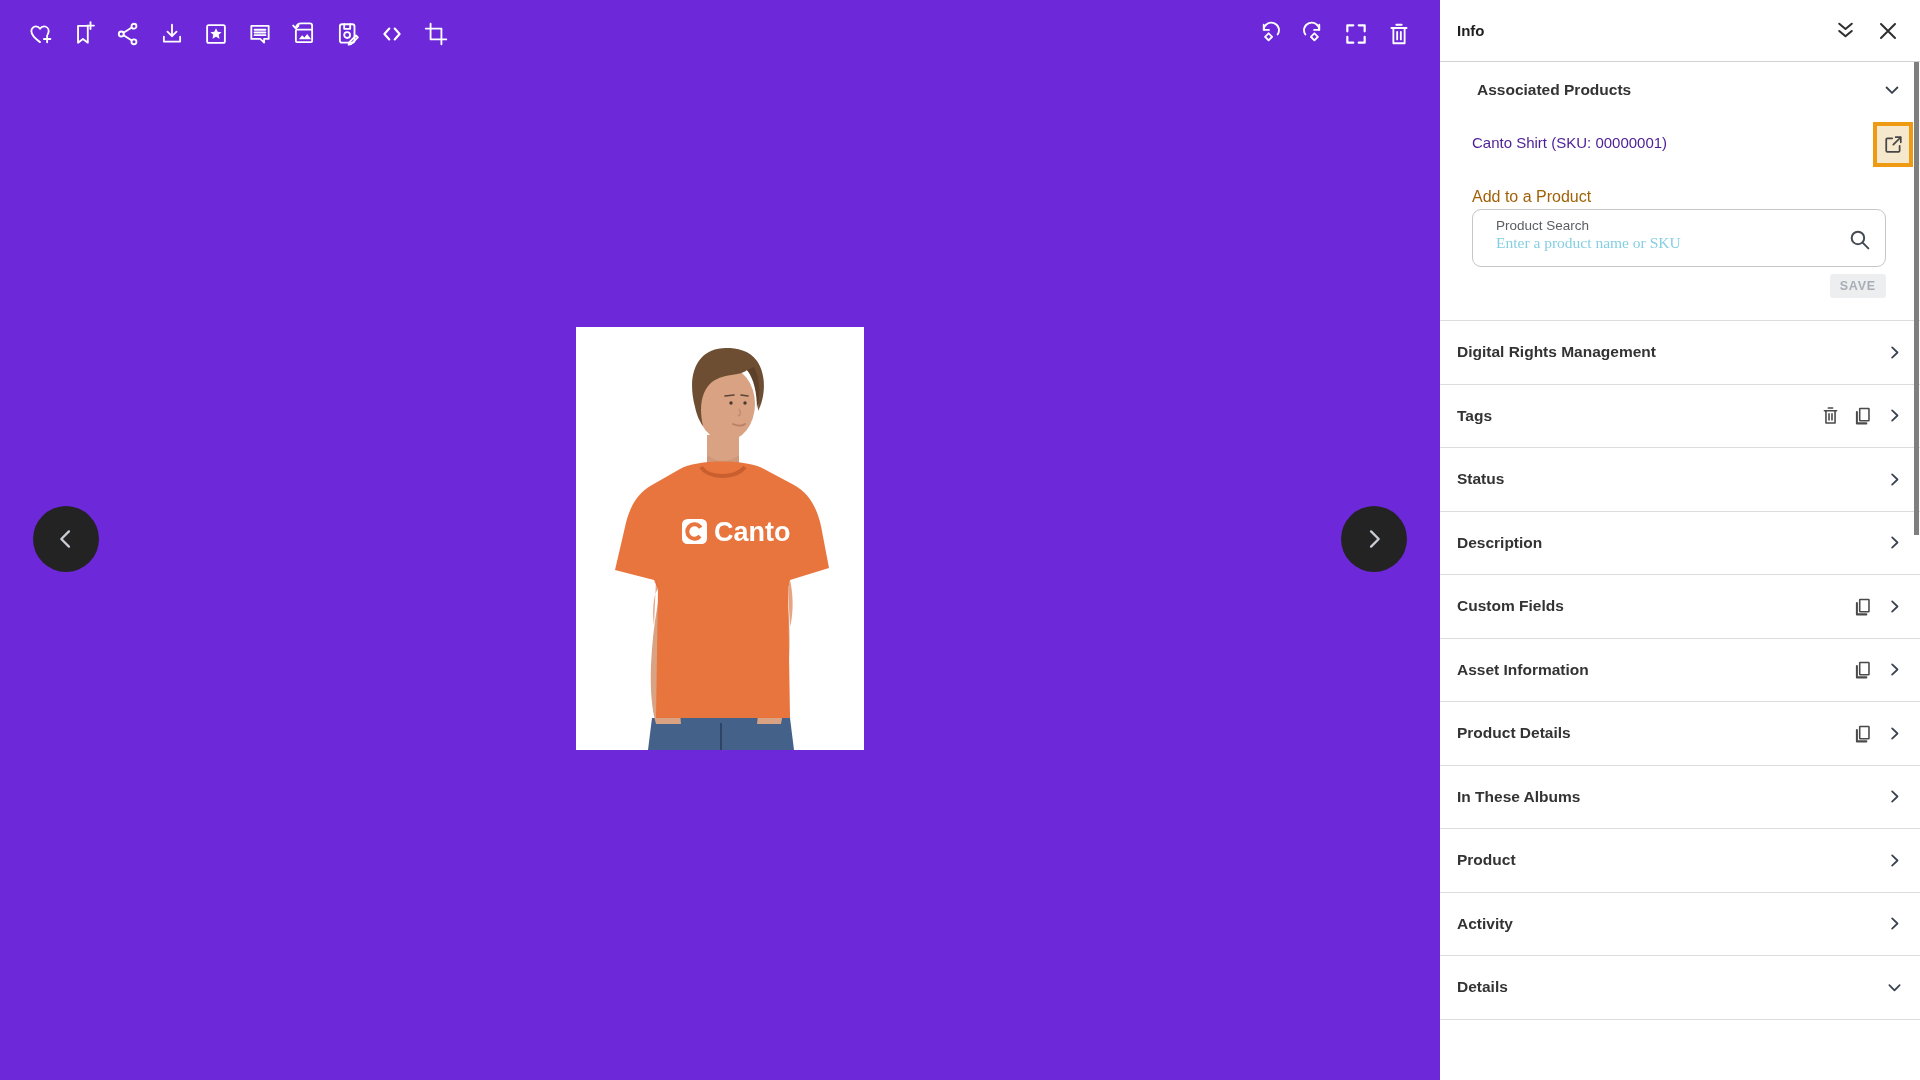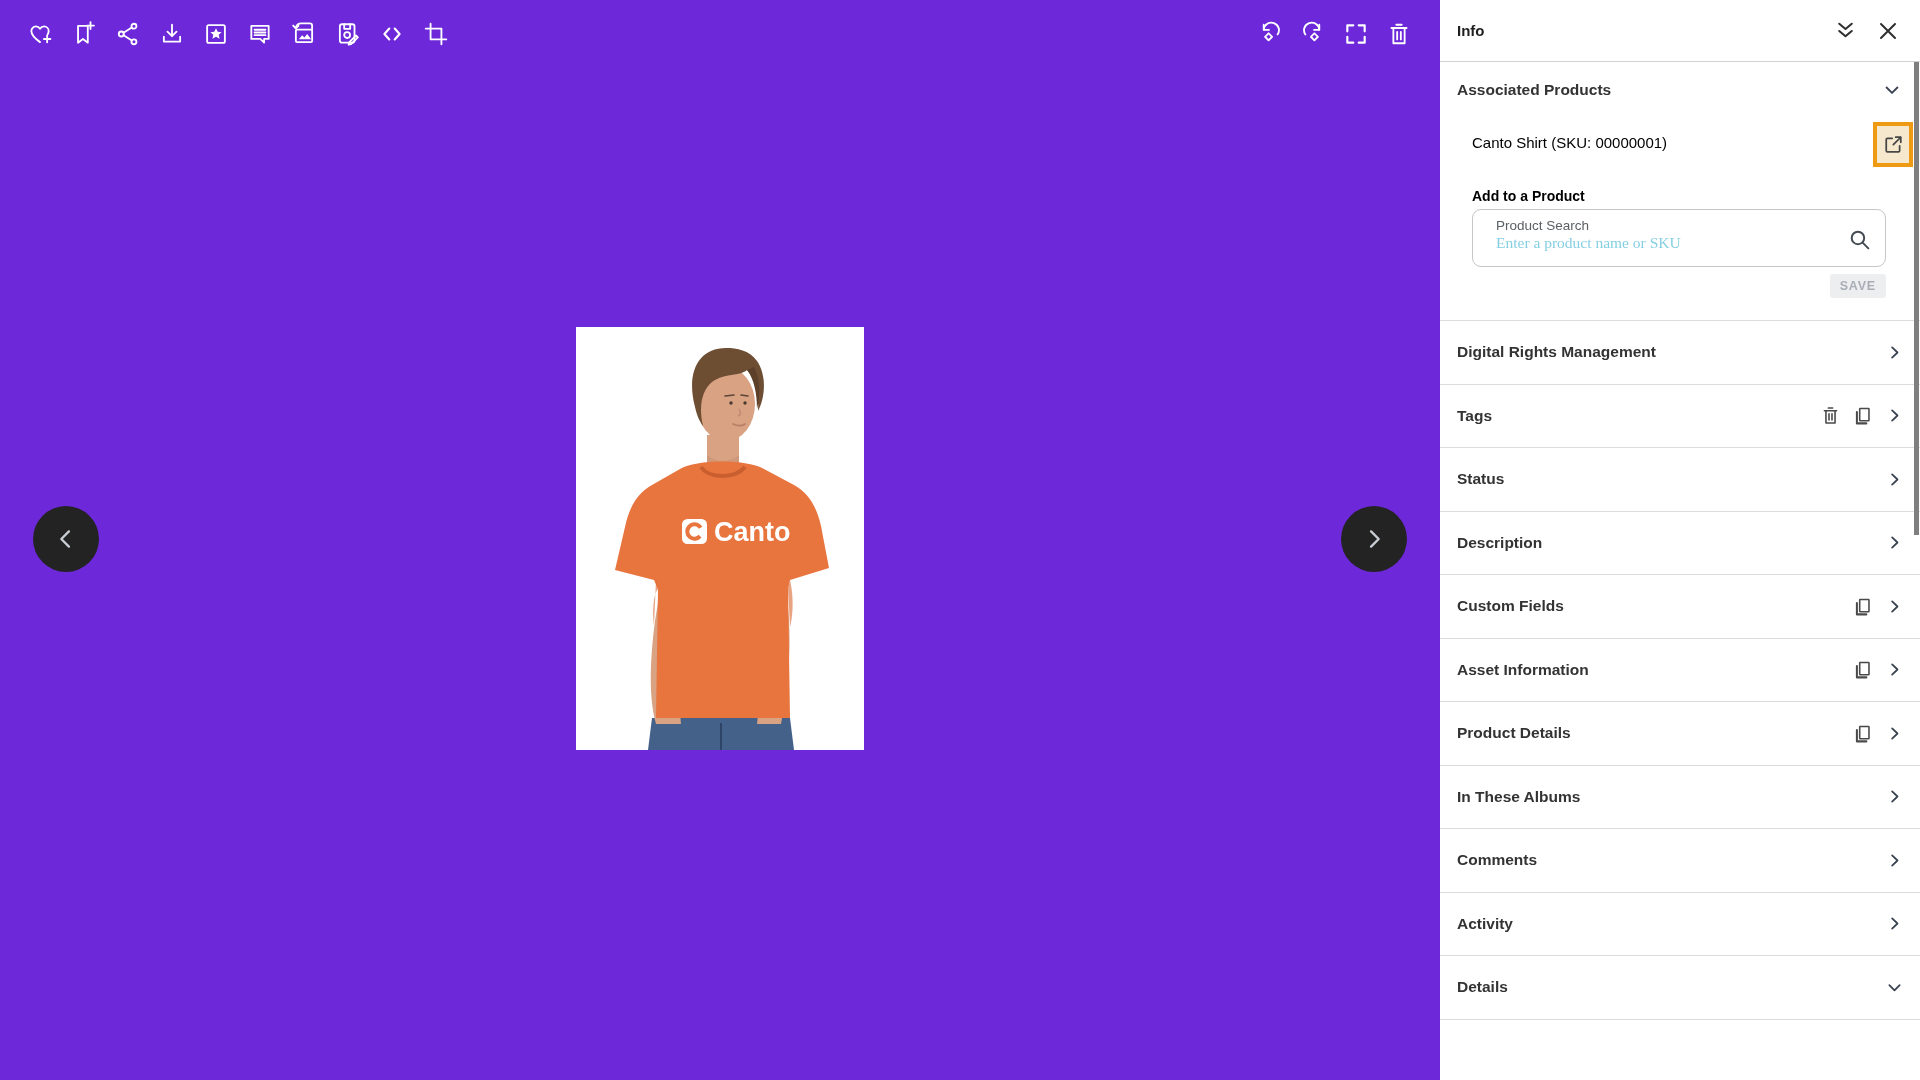--- a/index.html
+++ b/index.html
@@ -30,28 +30,28 @@
 
   .panel-header { height:62px; border-bottom:1px solid #d2d2d2; display:flex; align-items:center; padding:0 20px 0 17px; }
   .panel-header-title { font-size:15px; font-weight:bold; color:#1f1f1f; flex:1; }
   .ph-icon { color:#2f2f2f; margin-left:18px; cursor:pointer; }
 
   .asset-row { height:85px; border-bottom:1px solid #d2d2d2; display:flex; align-items:center; padding:0 19px 0 17px; }
   .asset-title { font-size:21px; font-weight:bold; color:#1f1f1f; flex:1; letter-spacing:.2px; }
   .asset-edit { color:#3c3c3c; cursor:pointer; }
 
   .assoc { position:relative; height:259px; border-bottom:1px solid #dcdcdc; }
-  .assoc-header { height:56px; display:flex; align-items:center; padding:0 18px 0 17px; }
+  .assoc-header { height:56px; display:flex; align-items:center; padding:0 18px 0 17px;margin-left:20px; }
   .assoc-title { font-size:15.5px; font-weight:bold; color:#333; flex:1; }
   .assoc-chevron { color:#39424f; cursor:pointer; }
-  .assoc-link { position:absolute; left:32px; top:72px; font-size:15px; color:#000000; text-decoration:none; cursor:pointer; }
+  .assoc-link { position:absolute; left:32px; top:72px; font-size:15px; color:#4c1d95; text-decoration:none; cursor:pointer; }
   .assoc-ext-box { position:absolute; right:7px; top:60px; width:40px; height:45px;
                    background:#f6e8cd; border:4px solid #ef9a13; display:flex; align-items:center; justify-content:center;
                    color:#474747; cursor:pointer; }
-  .add-label { position:absolute; left:32px; top:126px; font-size:14px; font-weight:bold; color:#000000; }
+  .add-label { position:absolute; left:32px; top:126px; font-size:16px; font-weight:normal; color:#a16207; }
   .search-box { position:absolute; left:32px; top:147px; width:414px; height:58px;
                 border:1px solid #c6c6c6; border-radius:9px; padding:8px 52px 0 23px; }
   .search-label { font-size:13.5px; color:#5a5f64; margin-bottom:1px; }
   .search-input { border:none; outline:none; width:100%; font-size:15.5px; color:#2b2b2b;
                   font-family:Liberation Serif, serif; background:transparent; }
   .search-input::placeholder { color:#85cfe2; opacity:1; }
   .search-icon { position:absolute; right:13px; top:17px; color:#454b52; cursor:pointer; }
   .save-btn { position:absolute; right:34px; top:212px; height:24px; padding:0 10px;
               background:#eceef0; color:#a9aeb6; border:none; border-radius:3px;
               font-family:"Liberation Sans", sans-serif; font-size:12.5px; font-weight:bold; letter-spacing:.8px; cursor:default; }
@@ -437,21 +437,21 @@
       <div class="section-row">
         <span class="section-label">In These Albums</span>
         <span class="row-icons"></span>
         <span class="row-chevron">
           <svg width="19" height="19" viewBox="0 0 24 24" fill="none" stroke="currentColor" stroke-width="2.2" stroke-linecap="round" stroke-linejoin="round">
             <path d="M9 5.5l6.8 6.5L9 18.5"></path>
           </svg>
         </span>
       </div>
       <div class="section-row">
-        <span class="section-label">Comments</span>
+        <span class="section-label">Product</span>
         <span class="row-icons"></span>
         <span class="row-chevron">
           <svg width="19" height="19" viewBox="0 0 24 24" fill="none" stroke="currentColor" stroke-width="2.2" stroke-linecap="round" stroke-linejoin="round">
             <path d="M9 5.5l6.8 6.5L9 18.5"></path>
           </svg>
         </span>
       </div>
       <div class="section-row">
         <span class="section-label">Activity</span>
         <span class="row-icons"></span>

